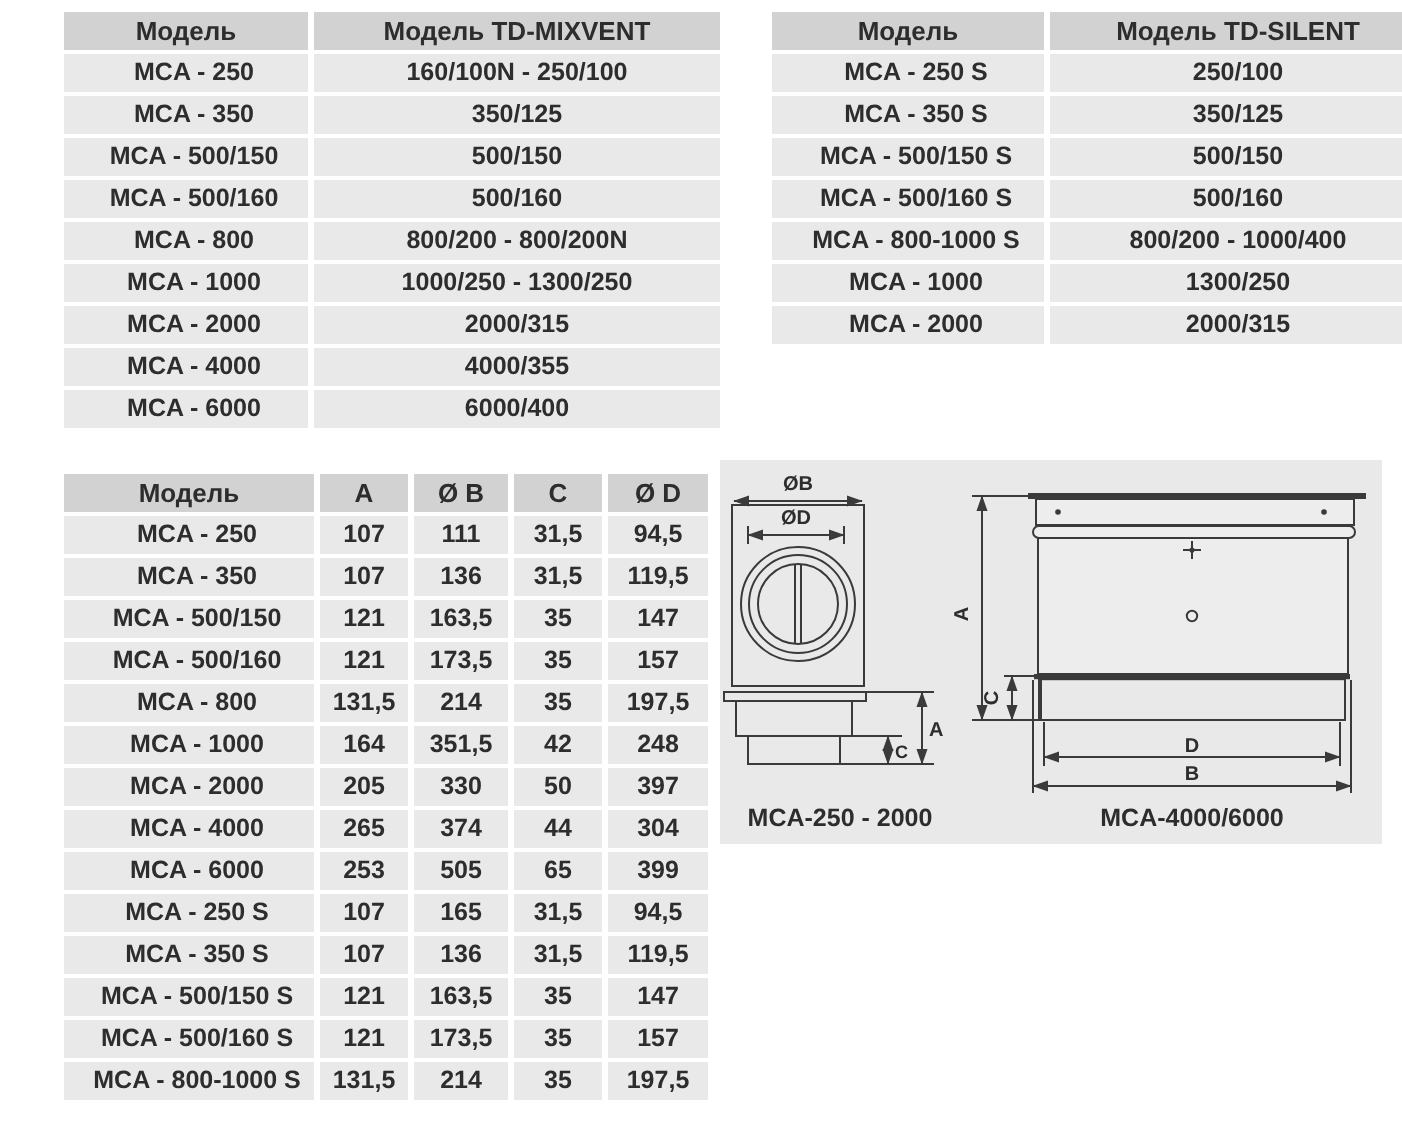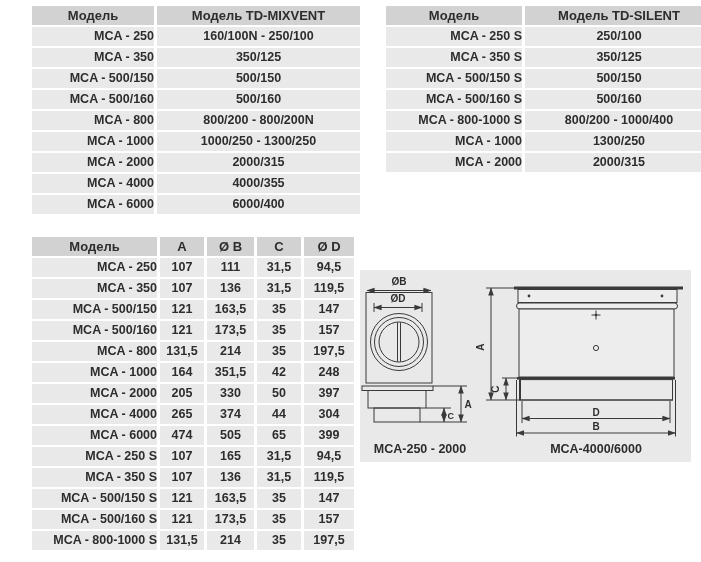--- a/index.html
+++ b/index.html
@@ -35,28 +35,27 @@
   .t3 { left: 8px;   top: 237px; grid-template-columns: 125px 44px 47px 44px 50px; }
   .cell {
     font-size: 12.5px;
     line-height: 19px;
     text-align: center;
     white-space: nowrap;
     overflow: hidden;
   }
   .hdr { background: var(--header-bg); font-size: 13px; }
   .val { background: var(--row-bg); }
-  .val.first { text-align: right; padding-left: 8px; }
+  .val.first { text-align: center; padding-left: 8px; }
   .row { display: contents; }
   .panel {
     position: absolute;
     left: 360px; top: 230px;
     width: 331px; height: 192px;
     background: var(--panel-bg);
-    margin-top: 40px;
   }
   .panel svg { display: block; }
   .panel line, .panel path.ln { stroke: var(--line); stroke-width: 1; }
   .panel rect.outl, .panel circle.outl { stroke: var(--line); stroke-width: 1; fill: none; }
   .panel rect.fillshape { fill: #ededed; stroke: var(--line); stroke-width: 1; }
   .panel rect.solid { fill: var(--line); stroke: none; }
   .panel circle.dot { fill: var(--line); stroke: none; }
   .panel text {
     fill: var(--text);
     font-family: "Liberation Sans", sans-serif;
@@ -96,21 +95,21 @@
   <div class="dtable t3">
       <div class="row"><div class="cell hdr first">Модель</div><div class="cell hdr">A</div><div class="cell hdr">Ø B</div><div class="cell hdr">C</div><div class="cell hdr">Ø D</div></div>
       <div class="row"><div class="cell val first">MCA - 250</div><div class="cell val">107</div><div class="cell val">111</div><div class="cell val">31,5</div><div class="cell val">94,5</div></div>
       <div class="row"><div class="cell val first">MCA - 350</div><div class="cell val">107</div><div class="cell val">136</div><div class="cell val">31,5</div><div class="cell val">119,5</div></div>
       <div class="row"><div class="cell val first">MCA - 500/150</div><div class="cell val">121</div><div class="cell val">163,5</div><div class="cell val">35</div><div class="cell val">147</div></div>
       <div class="row"><div class="cell val first">MCA - 500/160</div><div class="cell val">121</div><div class="cell val">173,5</div><div class="cell val">35</div><div class="cell val">157</div></div>
       <div class="row"><div class="cell val first">MCA - 800</div><div class="cell val">131,5</div><div class="cell val">214</div><div class="cell val">35</div><div class="cell val">197,5</div></div>
       <div class="row"><div class="cell val first">MCA - 1000</div><div class="cell val">164</div><div class="cell val">351,5</div><div class="cell val">42</div><div class="cell val">248</div></div>
       <div class="row"><div class="cell val first">MCA - 2000</div><div class="cell val">205</div><div class="cell val">330</div><div class="cell val">50</div><div class="cell val">397</div></div>
       <div class="row"><div class="cell val first">MCA - 4000</div><div class="cell val">265</div><div class="cell val">374</div><div class="cell val">44</div><div class="cell val">304</div></div>
-      <div class="row"><div class="cell val first">MCA - 6000</div><div class="cell val">474</div><div class="cell val">505</div><div class="cell val">65</div><div class="cell val">399</div></div>
+      <div class="row"><div class="cell val first">MCA - 6000</div><div class="cell val">253</div><div class="cell val">505</div><div class="cell val">65</div><div class="cell val">399</div></div>
       <div class="row"><div class="cell val first">MCA - 250 S</div><div class="cell val">107</div><div class="cell val">165</div><div class="cell val">31,5</div><div class="cell val">94,5</div></div>
       <div class="row"><div class="cell val first">MCA - 350 S</div><div class="cell val">107</div><div class="cell val">136</div><div class="cell val">31,5</div><div class="cell val">119,5</div></div>
       <div class="row"><div class="cell val first">MCA - 500/150 S</div><div class="cell val">121</div><div class="cell val">163,5</div><div class="cell val">35</div><div class="cell val">147</div></div>
       <div class="row"><div class="cell val first">MCA - 500/160 S</div><div class="cell val">121</div><div class="cell val">173,5</div><div class="cell val">35</div><div class="cell val">157</div></div>
       <div class="row"><div class="cell val first">MCA - 800-1000 S</div><div class="cell val">131,5</div><div class="cell val">214</div><div class="cell val">35</div><div class="cell val">197,5</div></div>
     </div>
 
   <div class="panel">
     <svg width="331" height="192" viewBox="0 0 331 192">
       <defs>

